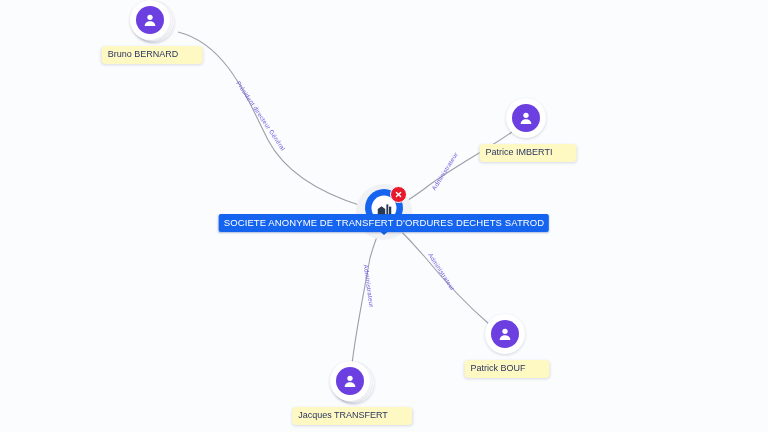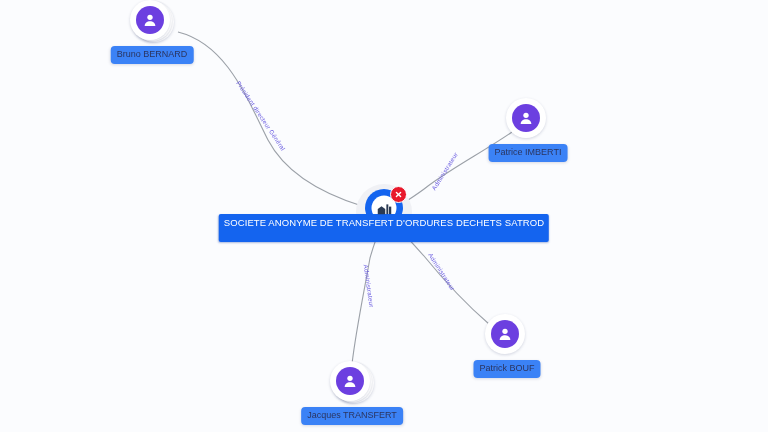--- a/index.html
+++ b/index.html
@@ -44,25 +44,25 @@
     background:#6c3fe0;
     z-index:4;
     display:flex;align-items:center;justify-content:center;
   }
   .avatar svg{width:16px;height:16px;display:block;}
 
   .node-label{
     position:absolute;
     left:50%;top:46px;
     transform:translateX(-50%);
-    background:#3b82f6;
+    background:#fef9c3;
     color:#2b3560;
     font-size:9px;
     line-height:1;
-    padding:4px 6px 5px 6px;
+    padding:4px 24px 5px 6px;
     border-radius:4px;
     white-space:nowrap;
     box-shadow:0 1px 3px rgba(30,40,90,.16);
   }
 
   
   .center-node{position:absolute;transform:translate(-50%,-50%);}
   .pin-halo{
     position:absolute;left:50%;top:50%;
     transform:translate(-50%,-50%);
@@ -90,21 +90,21 @@
 
   .center-label{
     position:absolute;
     left:50%;top:27px;
     transform:translateX(-50%);
     background:#1464ef;
     color:#ffffff;
     font-size:9.5px;
     line-height:1;
     letter-spacing:.1px;
-    padding:4px 5px 14px 5px;
+    padding:4px 5px 4px 5px;
     border-radius:2px;
     white-space:nowrap;
     box-shadow:0 1px 2px rgba(20,60,160,.35);
   }
 </style>
 </head>
 <body>
 
 <div id="graph">
 

